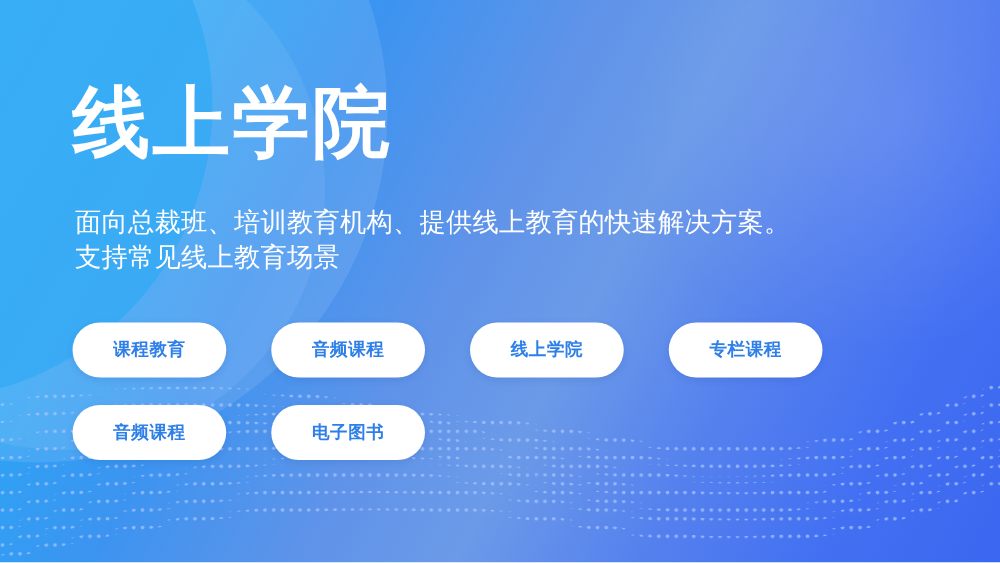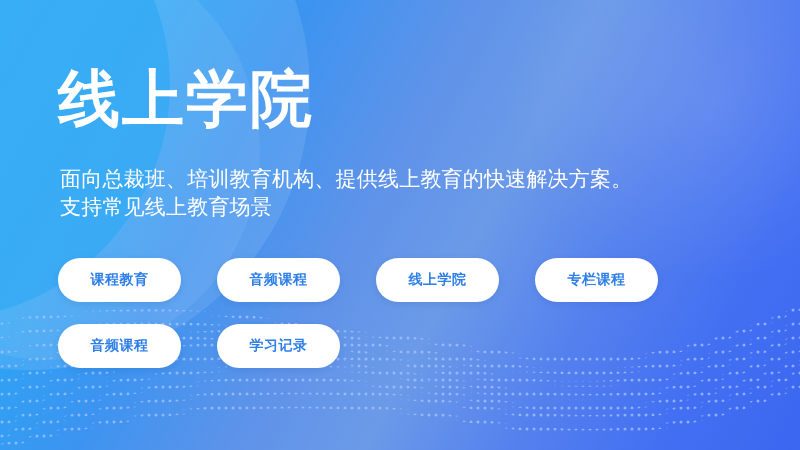--- a/index.html
+++ b/index.html
@@ -173,17 +173,17 @@
     <p class="subtitle-line" id="subtitle-line-1">面向总裁班、培训教育机构、提供线上教育的快速解决方案。</p>
 
     <p class="subtitle-line" id="subtitle-line-2">支持常见线上教育场景</p>
 
     <div id="tag-grid">
       <div class="tag-pill">课程教育</div>
       <div class="tag-pill">音频课程</div>
       <div class="tag-pill">线上学院</div>
       <div class="tag-pill">专栏课程</div>
       <div class="tag-pill">音频课程</div>
-      <div class="tag-pill">学习记录</div>
+      <div class="tag-pill">电子图书</div>
     </div>
 
   </div>
 </div>
 
 </body></html>

